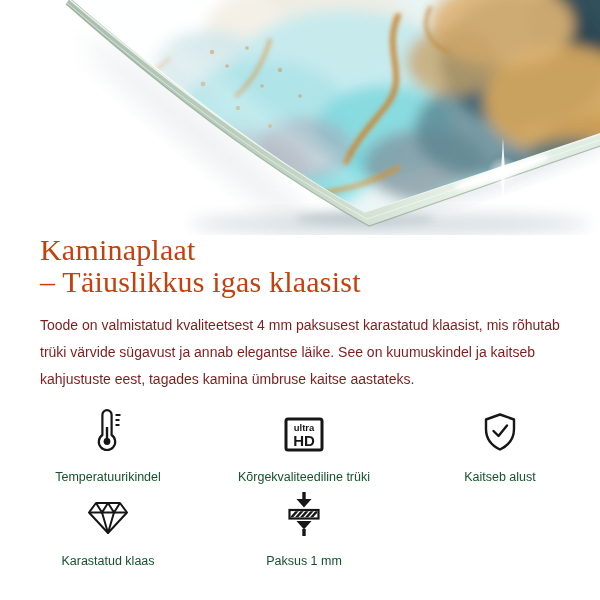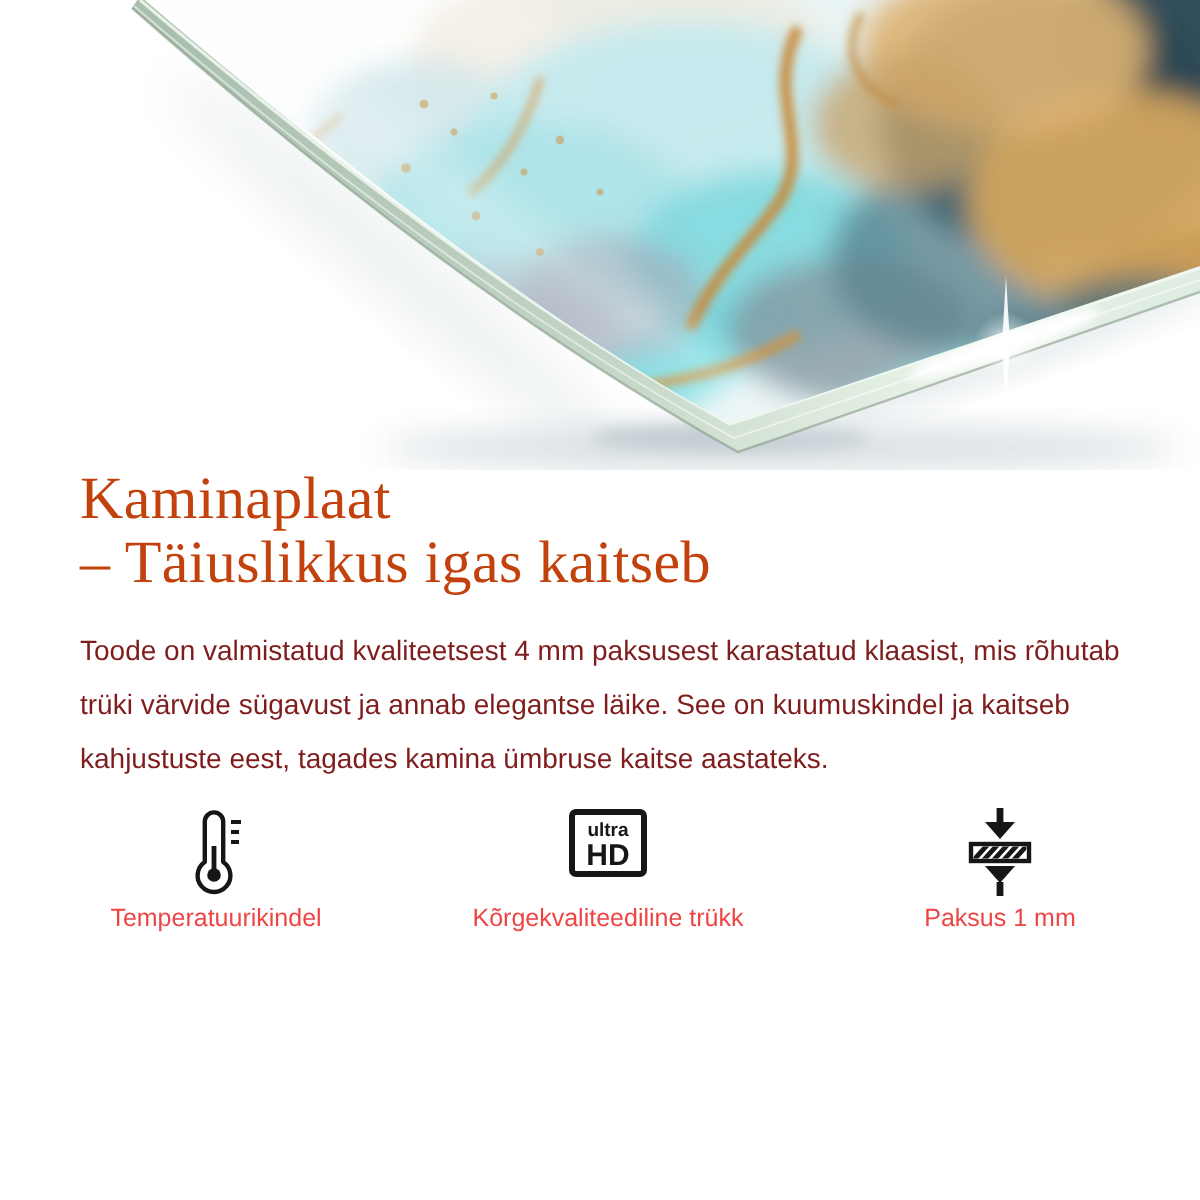--- a/index.html
+++ b/index.html
@@ -20,22 +20,22 @@
     margin-top:14px;font-size:14px;line-height:27px;color:#7f1d1d;
   }
   .features{
     position:absolute;top:404px;left:0;width:590px;padding-left:10px;
     display:grid;grid-template-columns:repeat(3,196px);
   }
   .feature{
     height:84px;display:flex;flex-direction:column;
     align-items:center;justify-content:flex-start;
   }
-  .feature-icon{height:48px;display:flex;align-items:flex-start;justify-content:center;}
-  .feature-label{margin-top:0;font-size:12.5px;color:#ef4444;white-space:nowrap;}
+  .feature-icon{height:48px;display:flex;align-items:flex-end;justify-content:center;}
+  .feature-label{margin-top:18px;font-size:12.5px;color:#14532d;white-space:nowrap;}
   svg{display:block;}
 </style>
 </head>
 <body>
 
 <div class="hero">
 <svg width="600" height="235" viewBox="0 0 600 235">
   <defs>
     <clipPath id="panelClip">
       <path d="M 70,-6 Q 235,140 365,212 L 600,133 L 600,-6 Z"></path>
@@ -147,21 +147,21 @@
     </g>
     <path d="M 0,-34 L 2,0 L 0,34 L -2,0 Z" fill="#ffffff" opacity="0.9"></path>
     <circle r="2.8" fill="#ffffff"></circle>
   </g>
 </svg>
 </div>
 
 <div class="content">
   <h1 class="heading" style="margin:0;">
     <span>Kaminaplaat</span><br>
-    <span>– Täiuslikkus igas kaitseb</span>
+    <span>– Täiuslikkus igas klaasist</span>
   </h1>
   <p class="intro">Toode on valmistatud kvaliteetsest 4 mm paksusest karastatud klaasist, mis rõhutab trüki värvide sügavust ja annab elegantse läike. See on kuumuskindel ja kaitseb kahjustuste eest, tagades kamina ümbruse kaitse aastateks.</p>
 </div>
 
 <div class="features">
 
   <div class="feature">
     <div class="feature-icon">
       <svg width="26" height="44" viewBox="0 0 26 44" fill="none" stroke="#161616">
         <path d="M12,2.2 a4.6,4.6 0 0 1 4.6,4.6 V27 a8.2,8.2 0 1 1 -9.2,0 V6.8 A4.6,4.6 0 0 1 12,2.2 Z" stroke-width="2.2" stroke-linejoin="round"></path>
@@ -176,24 +176,44 @@
   </div>
 
   <div class="feature">
     <div class="feature-icon">
       <svg width="40" height="35" viewBox="0 0 40 35">
         <rect x="2" y="2" width="36" height="31" rx="2" fill="none" stroke="#161616" stroke-width="3"></rect>
         <text x="20" y="14" text-anchor="middle" font-family="Liberation Sans, sans-serif" font-size="9.5" font-weight="700" fill="#161616">ultra</text>
         <text x="20" y="28.5" text-anchor="middle" font-family="Liberation Sans, sans-serif" font-size="15" font-weight="700" fill="#161616">HD</text>
       </svg>
     </div>
-    <div class="feature-label">Kõrgekvaliteediline trükk</div>
-  </div>
-
-
+    <div class="feature-label">Kõrgekvaliteediline trüki</div>
+  </div>
+
+  <div class="feature">
+    <div class="feature-icon">
+      <svg width="34" height="40" viewBox="0 0 34 40" fill="none" stroke="#161616">
+        <path d="M17,2.5 L31,7.5 V17 C31,27.5 25.5,33.5 17,37.5 C8.5,33.5 3,27.5 3,17 V7.5 Z" stroke-width="2.4" stroke-linejoin="round"></path>
+        <path d="M10.5,19 L15.5,24 L24,13.5" stroke-width="2.4" stroke-linecap="round" stroke-linejoin="round"></path>
+      </svg>
+    </div>
+    <div class="feature-label">Kaitseb alust</div>
+  </div>
+
+  <div class="feature">
+    <div class="feature-icon">
+      <svg width="42" height="36" viewBox="0 0 42 36" fill="none" stroke="#161616" stroke-width="2" stroke-linejoin="round">
+        <path d="M9,3 H33 L40,12.5 L21,33 L2,12.5 Z"></path>
+        <path d="M2,12.5 H40"></path>
+        <path d="M9,3 L15,12.5 L21,3 L27,12.5 L33,3"></path>
+        <path d="M15,12.5 L21,33 L27,12.5"></path>
+      </svg>
+    </div>
+    <div class="feature-label">Karastatud klaas</div>
+  </div>
 
 
   <div class="feature">
     <div class="feature-icon">
       <svg width="36" height="44" viewBox="0 0 36 44">
         <rect x="16.3" y="0" width="3.4" height="7.5" fill="#161616"></rect>
         <path d="M10.5,7 H25.5 L18,15.5 Z" fill="#161616"></path>
         <rect x="3.5" y="18" width="29" height="8.5" fill="#ffffff" stroke="#161616" stroke-width="2.2"></rect>
         <g clip-path="url(#barClip)" stroke="#161616" stroke-width="2.4">
           <line x1="4" y1="27" x2="13" y2="17"></line>

